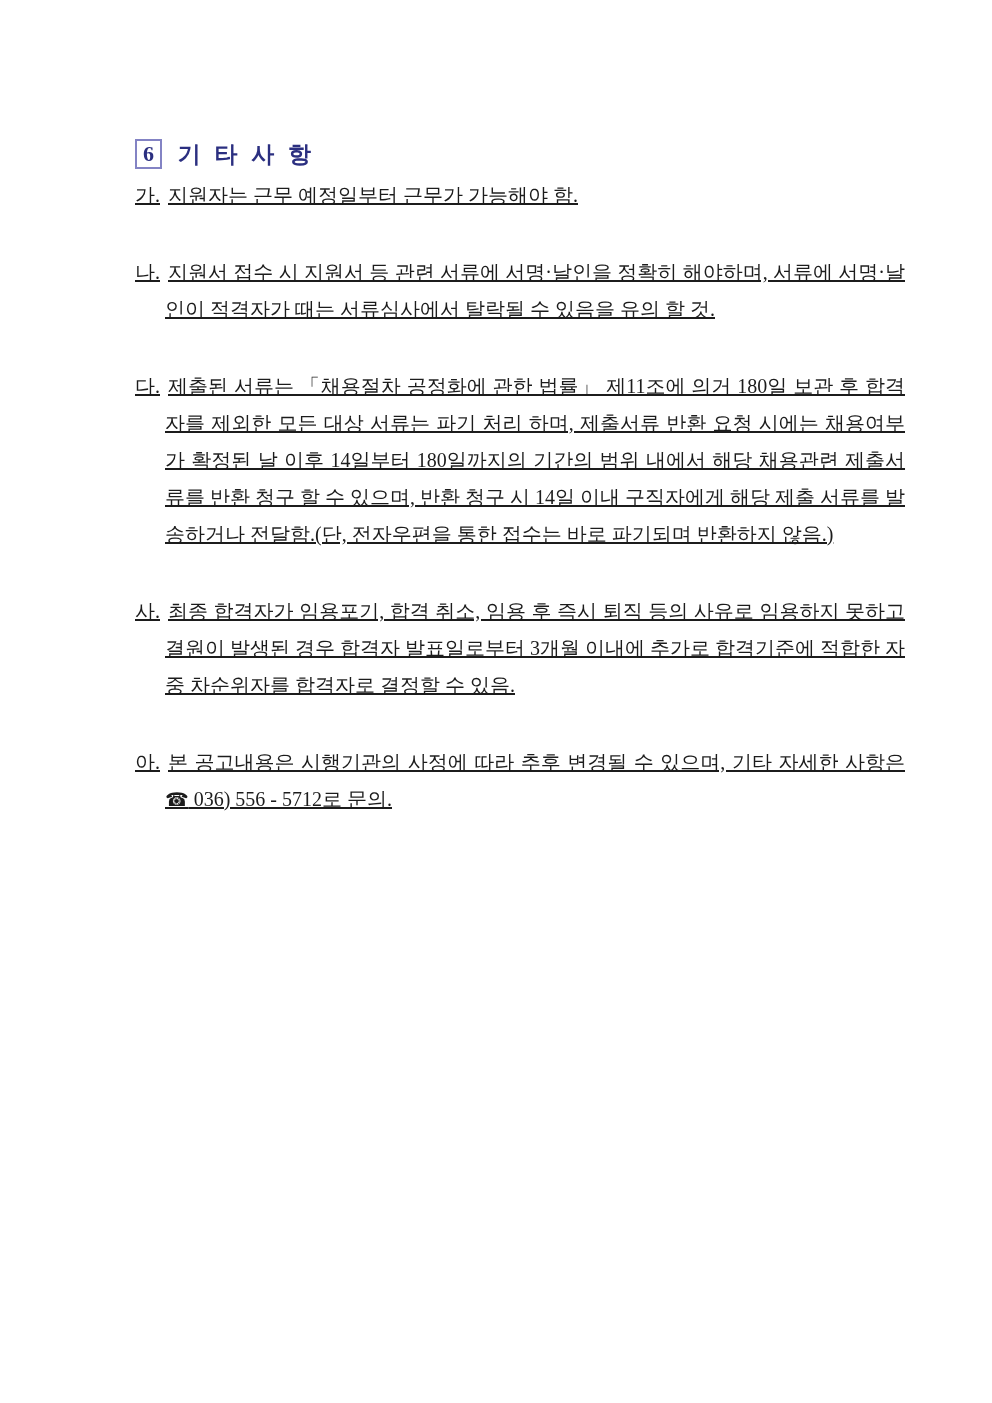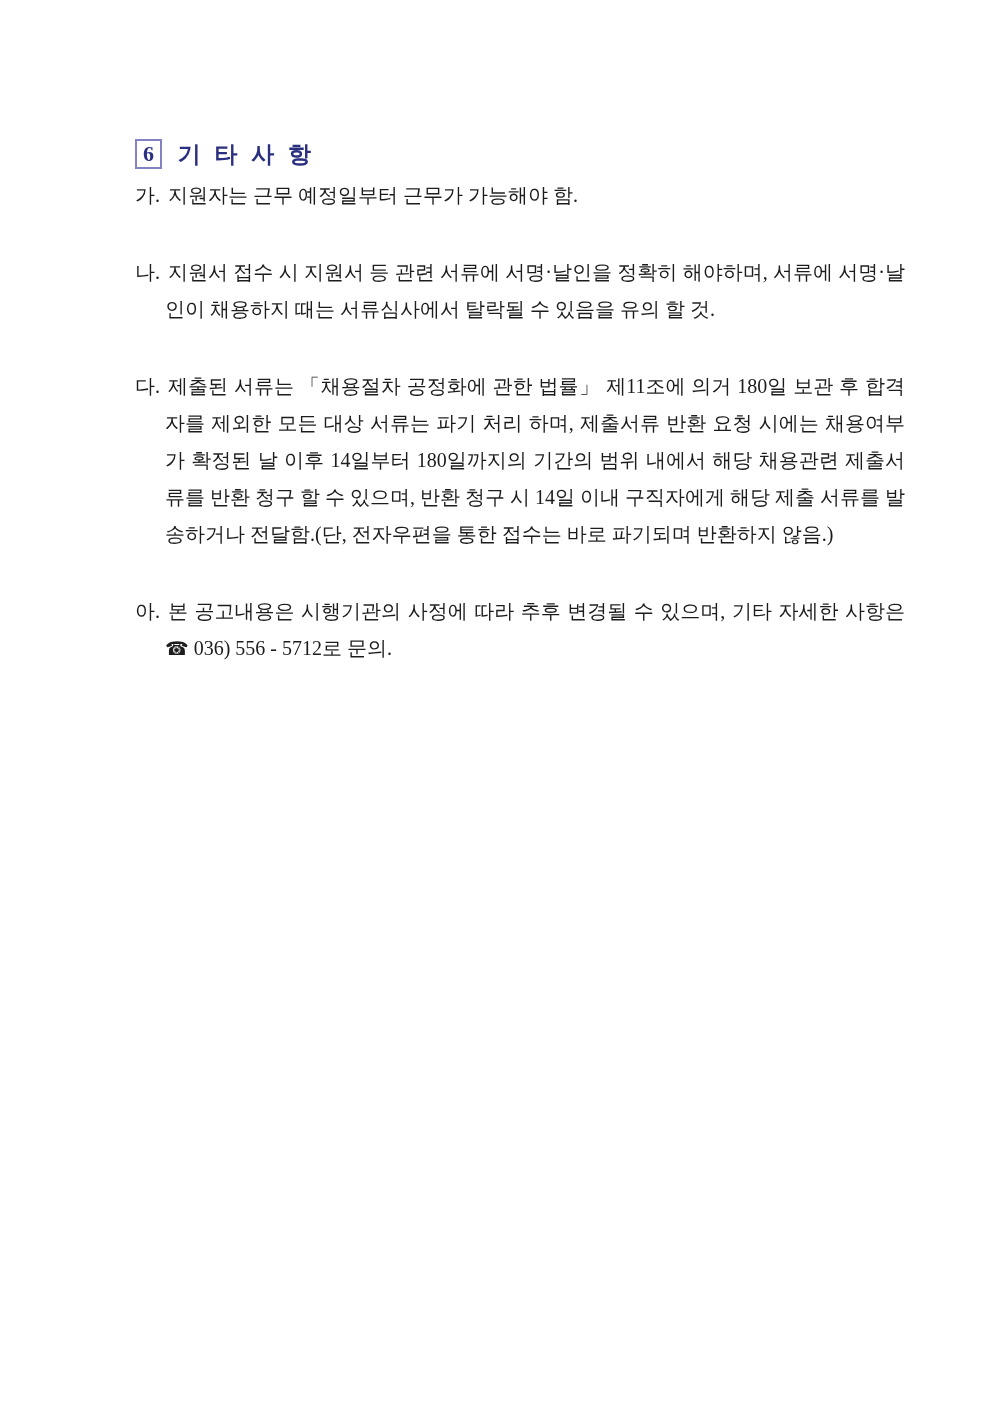--- a/index.html
+++ b/index.html
@@ -43,20 +43,21 @@
   .section-title {
     letter-spacing: 4px;
   }
   .item {
     margin: 0 0 40px 0;
     font-size: 20px;
     line-height: 37px;
     text-align: justify;
     padding-left: 30px;
     text-indent: -30px;
+    text-decoration: underline;
   }
   .item:last-child {
     margin-bottom: 0;
   }
   .item .label {
     margin-right: 8px;
   }
   .phone-icon {
     font-family: "DejaVu Sans", sans-serif;
     font-size: 19px;
@@ -70,28 +71,31 @@
   <h2 class="section-header">
     <span class="num-box">6</span>
     <span class="section-title">기 타 사 항</span>
   </h2>
 
   <p class="item">
     <span class="label">가.</span><span class="text">지원자는 근무 예정일부터 근무가 가능해야 함.</span>
   </p>
 
   <p class="item">
-    <span class="label">나.</span><span class="text">지원서 접수 시 지원서 등 관련 서류에 서명·날인을 정확히 해야하며, 서류에 서명·날인이 채용하지 때는 서류심사에서 탈락될 수 있음을 유의 할 것.</span>
+    <span class="label">나.</span><span class="text">지원서 접수 시 지원서 등 관련 서류에 서명·날인을 정확히 해야하며, 서류에 서명·날인이 적격자가 때는 서류심사에서 탈락될 수 있음을 유의 할 것.</span>
   </p>
 
   <p class="item">
     <span class="label">다.</span><span class="text">제출된 서류는 「채용절차 공정화에 관한 법률」 제11조에 의거 180일 보관 후 합격자를 제외한 모든 대상 서류는 파기 처리 하며, 제출서류 반환 요청 시에는 채용여부가 확정된 날 이후 14일부터 180일까지의 기간의 범위 내에서 해당 채용관련 제출서류를 반환 청구 할 수 있으며, 반환 청구 시 14일 이내 구직자에게 해당 제출 서류를 발송하거나 전달함.(단, 전자우편을 통한 접수는 바로 파기되며 반환하지 않음.)</span>
   </p>
 
 
 
 
+  <p class="item">
+    <span class="label">사.</span><span class="text">최종 합격자가 임용포기, 합격 취소, 임용 후 즉시 퇴직 등의 사유로 임용하지 못하고 결원이 발생된 경우 합격자 발표일로부터 3개월 이내에 추가로 합격기준에 적합한 자 중 차순위자를 합격자로 결정할 수 있음.</span>
+  </p>
 
   <p class="item">
     <span class="label">아.</span><span class="text">본 공고내용은 시행기관의 사정에 따라 추후 변경될 수 있으며, 기타 자세한 사항은 </span><span class="phone-icon">☎</span><span class="text"> 036) 556 - 5712로 문의.</span>
   </p>
 
 </div>
 
 </body></html>

